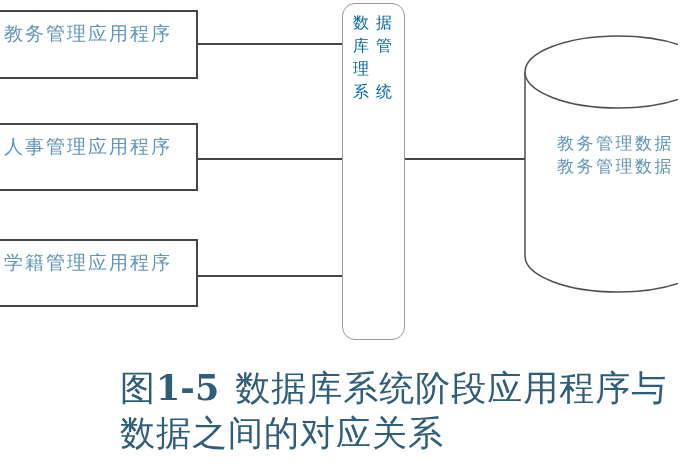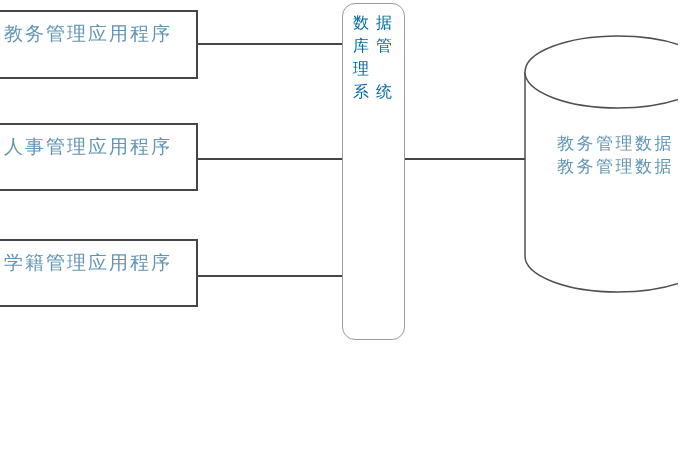--- a/index.html
+++ b/index.html
@@ -140,14 +140,20 @@
   <svg class="cyl-svg" viewBox="0 0 200 262">
     <path d="M 10 38 L 10 222 A 93 36 0 0 0 196 222 L 196 38"></path>
     <ellipse cx="103" cy="38" rx="93" ry="36"></ellipse>
   </svg>
 
   <div class="db-items">
     <div>教务管理数据</div>
     <div>教务管理数据</div>
   </div>
 
+  <div class="caption">
+    <div>
+      <span>图</span><span class="fig-num">1-5</span><span class="gap"></span><span>数据库系统阶段应用程序与</span>
+    </div>
+    <div>数据之间的对应关系</div>
+  </div>
 
 </div>
 
 </body></html>

